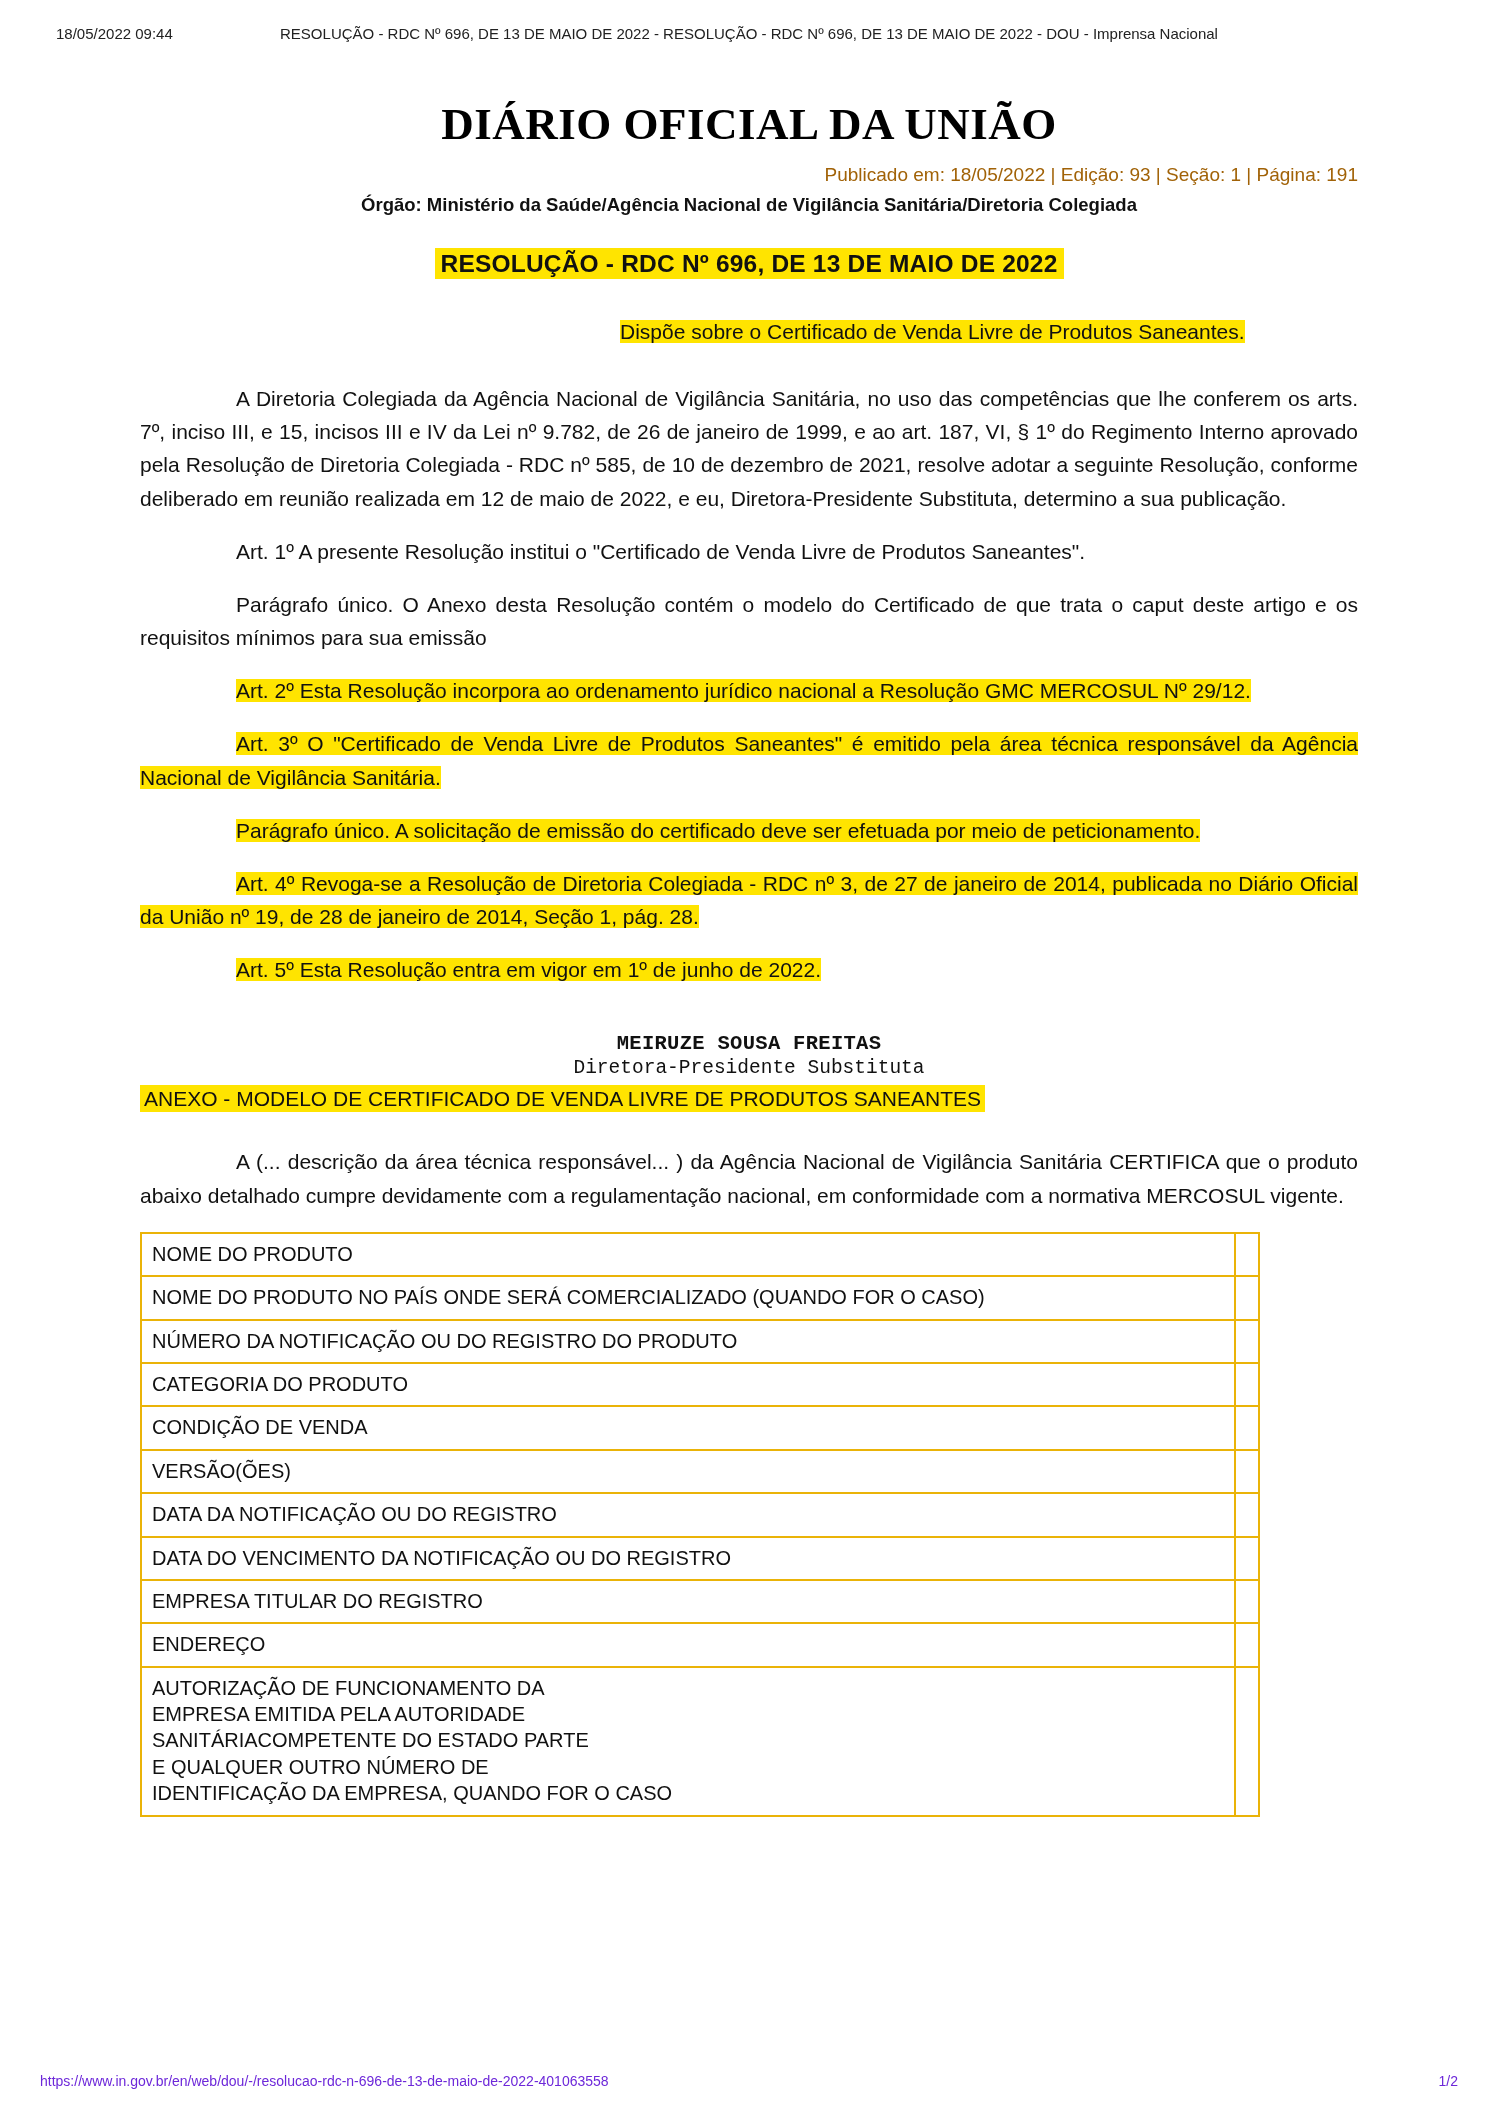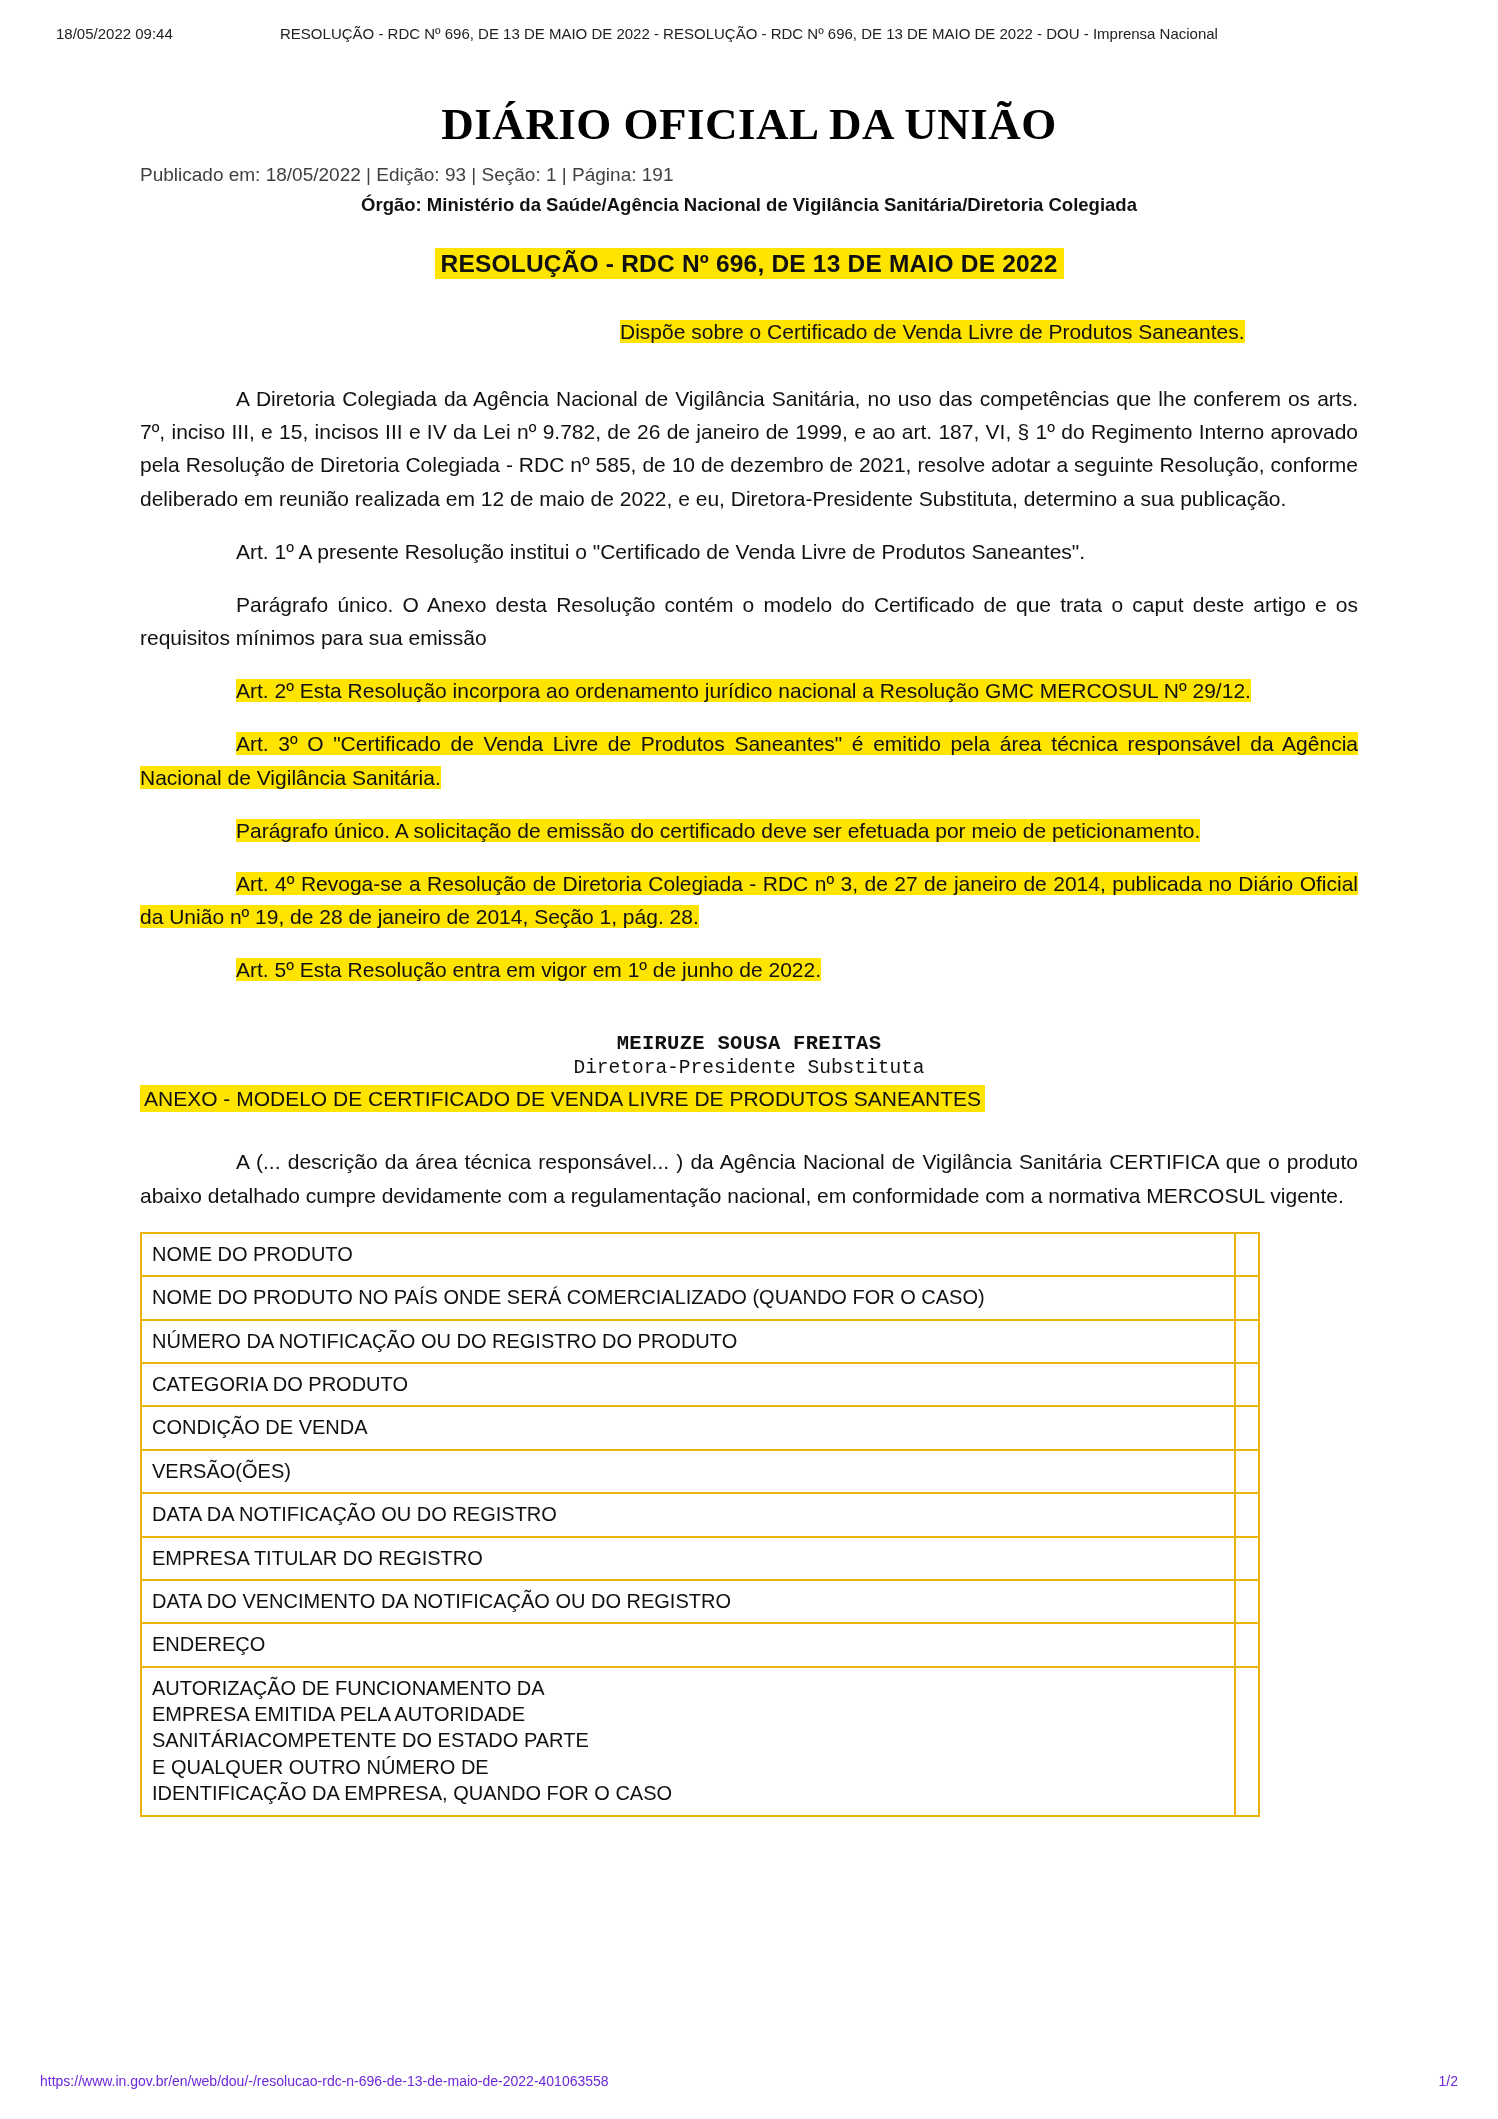--- a/index.html
+++ b/index.html
@@ -79,23 +79,23 @@
   .doc-title {
     text-align: center;
     font-family: Liberation Serif, serif;
     font-size: 45px;
     letter-spacing: 0.5px;
     color: #000;
     margin: 0 0 14px 0;
     line-height: 1.1;
   }
   .doc-sub {
-    text-align: left;
+    text-align: right;
     font-size: 19px;
-    color: #404040;
+    color: #a16207;
     margin: 0 0 8px 0;
   }
   .doc-org {
     text-align: center;
     font-size: 18.5px;
     font-weight: bold;
     color: #111;
     margin: 0 0 34px 0;
   }
   .hl {
@@ -253,25 +253,25 @@
         </tr>
         <tr>
           <td>VERSÃO(ÕES)</td>
           <td class="val"></td>
         </tr>
         <tr>
           <td>DATA DA NOTIFICAÇÃO OU DO REGISTRO</td>
           <td class="val"></td>
         </tr>
         <tr>
+          <td>DATA DO VENCIMENTO DA NOTIFICAÇÃO OU DO REGISTRO</td>
+          <td class="val"></td>
+        </tr>
+        <tr>
           <td>EMPRESA TITULAR DO REGISTRO</td>
-          <td class="val"></td>
-        </tr>
-        <tr>
-          <td>DATA DO VENCIMENTO DA NOTIFICAÇÃO OU DO REGISTRO</td>
           <td class="val"></td>
         </tr>
         <tr>
           <td>ENDEREÇO</td>
           <td class="val"></td>
         </tr>
         <tr>
           <td class="multi">AUTORIZAÇÃO DE FUNCIONAMENTO DA
 EMPRESA EMITIDA PELA AUTORIDADE
 SANITÁRIACOMPETENTE DO ESTADO PARTE

